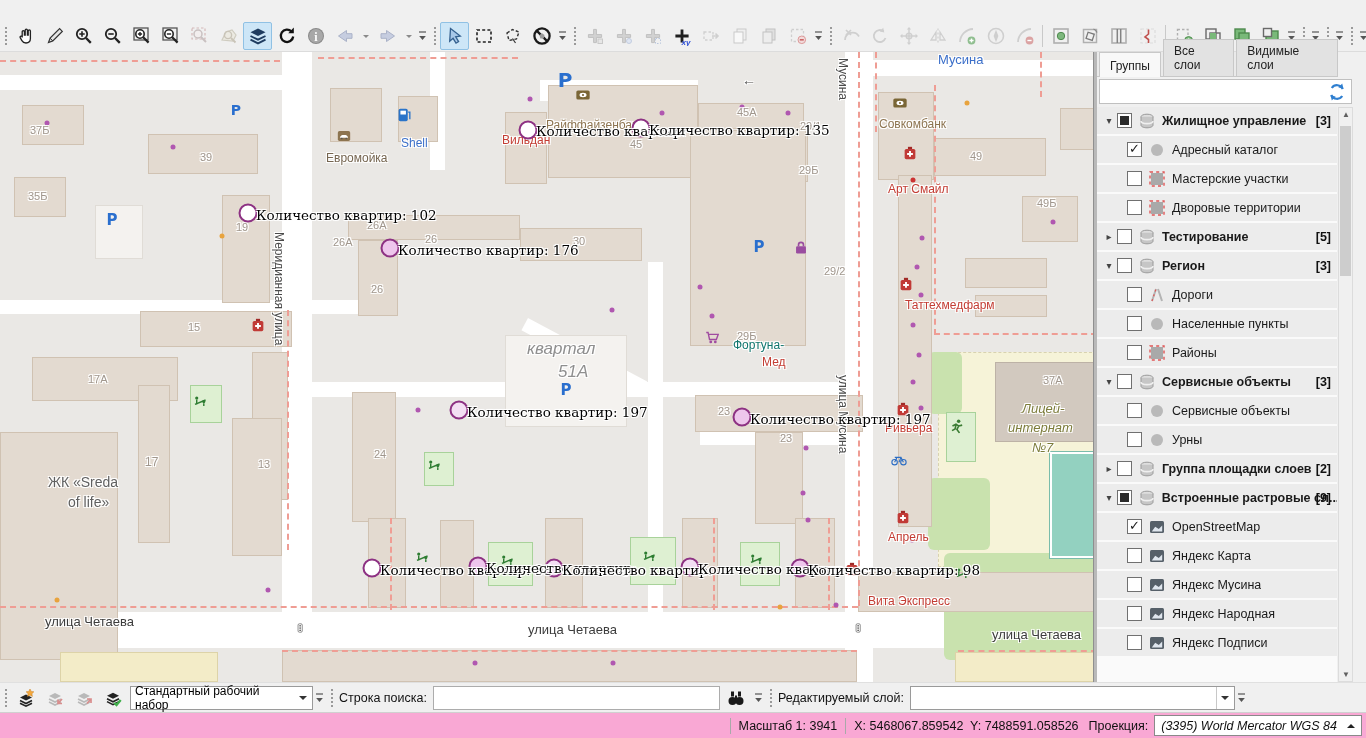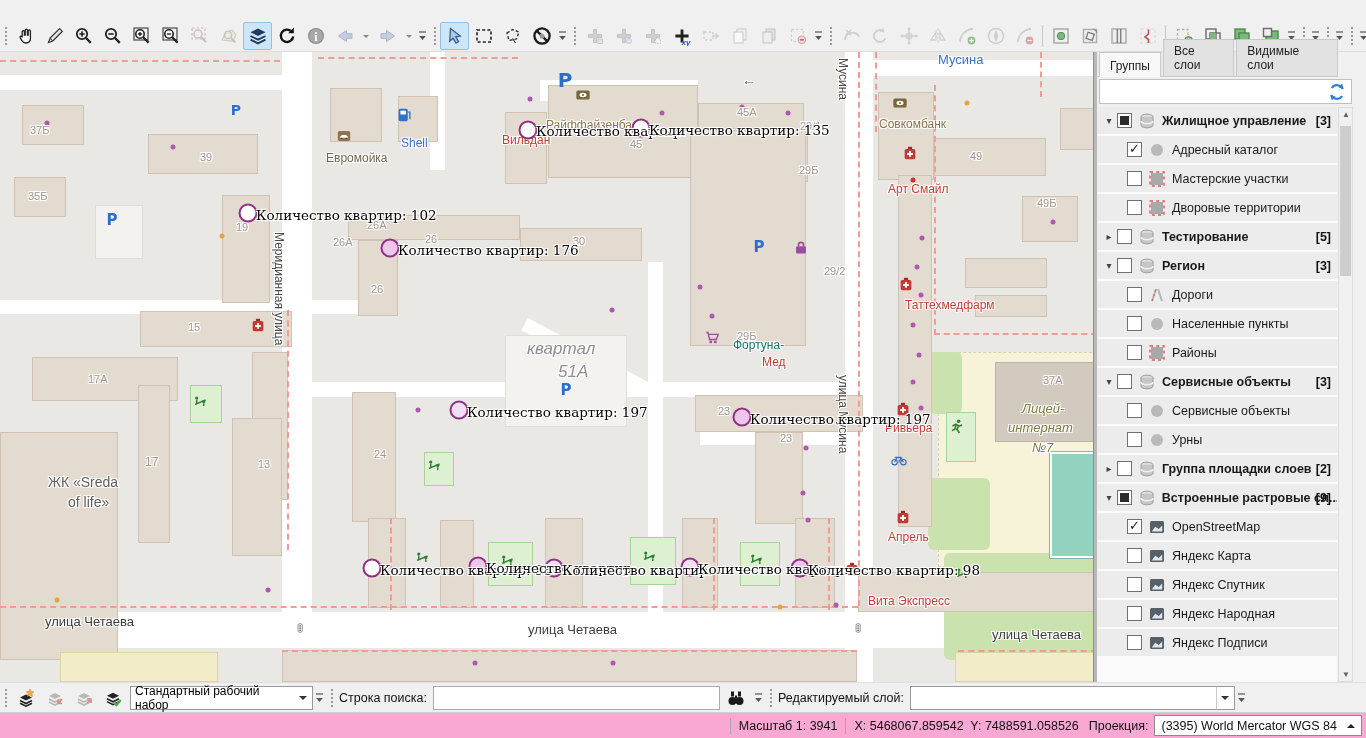--- a/index.html
+++ b/index.html
@@ -71,21 +71,21 @@
   
   #bottombar { position:absolute; left:0; top:682px; width:1366px; height:30px; background:#f0f0f0; border-top:1px solid #e0e0e0; display:flex; align-items:center; }
   .bb-label { font-size:12.5px; color:#111; margin:0 6px 0 2px; white-space:nowrap; }
   .bb-input { background:#fff; border:1px solid #acacac; height:24px; font-size:12px; padding:0 4px; }
   .bb-combo { display:flex; align-items:center; background:#fff; border:1px solid #9a9a9a; height:24px; }
   .dd-tri { width:0; height:0; border:4px solid transparent; border-top-color:#333; margin:4px 5px 0 5px; }
 
   
   #statusbar { position:absolute; left:0; top:712px; width:1366px; height:26px; background:#f9a8d4; border-top:1px solid #d0d0d0; display:flex; align-items:center; justify-content:flex-end; font-size:12.5px; color:#111; }
   .sb-sep { width:1px; height:16px; background:#a9a9a9; margin:0 8px; }
-  #proj-combo { display:flex; align-items:center; background:#fff; border:1px solid #8a8a8a; height:21px; padding:0 4px 0 6px; margin:0 4px 0 6px; }
+  #proj-combo { display:flex; align-items:center; background:#fff; border:1px solid #8a8a8a; height:21px; padding:0 4px 0 6px; margin:0 4px 0 6px;font-style:italic; }
   #proj-combo .tri-up { width:0; height:0; border:4.5px solid transparent; border-bottom-color:#222; margin:-4px 2px 0 10px; }
 </style>
 </head>
 <body>
 
 <div id="app">
   <div id="toolbar">
       <div class="tb-group">
         <div class="grip"></div>
         <span class="tb-btn ">
@@ -892,21 +892,21 @@
               <path d="M4.8 14.5l3.4-4.8 3.6 2.3 3.4-3.5v6z" fill="#dfe6ee"></path>
             </svg></span>
           <span class="tlabel">Яндекс Карта</span>
         </div>
         <div class="trow" style="padding-left: 30px;">
           <span class="cbx"></span>
           <span class="ticon"><svg width="20" height="20" viewBox="0 0 20 20">
               <rect x="3" y="4" width="14" height="12" rx="1.5" fill="#566069"></rect>
               <path d="M4.8 14.5l3.4-4.8 3.6 2.3 3.4-3.5v6z" fill="#dfe6ee"></path>
             </svg></span>
-          <span class="tlabel">Яндекс Спутник</span>
+          <span class="tlabel">Яндекс Мусина</span>
         </div>
         <div class="trow" style="padding-left: 30px;">
           <span class="cbx"></span>
           <span class="ticon"><svg width="20" height="20" viewBox="0 0 20 20">
               <rect x="3" y="4" width="14" height="12" rx="1.5" fill="#566069"></rect>
               <path d="M4.8 14.5l3.4-4.8 3.6 2.3 3.4-3.5v6z" fill="#dfe6ee"></path>
             </svg></span>
           <span class="tlabel">Яндекс Народная</span>
         </div>
         <div class="trow" style="padding-left: 30px;">

